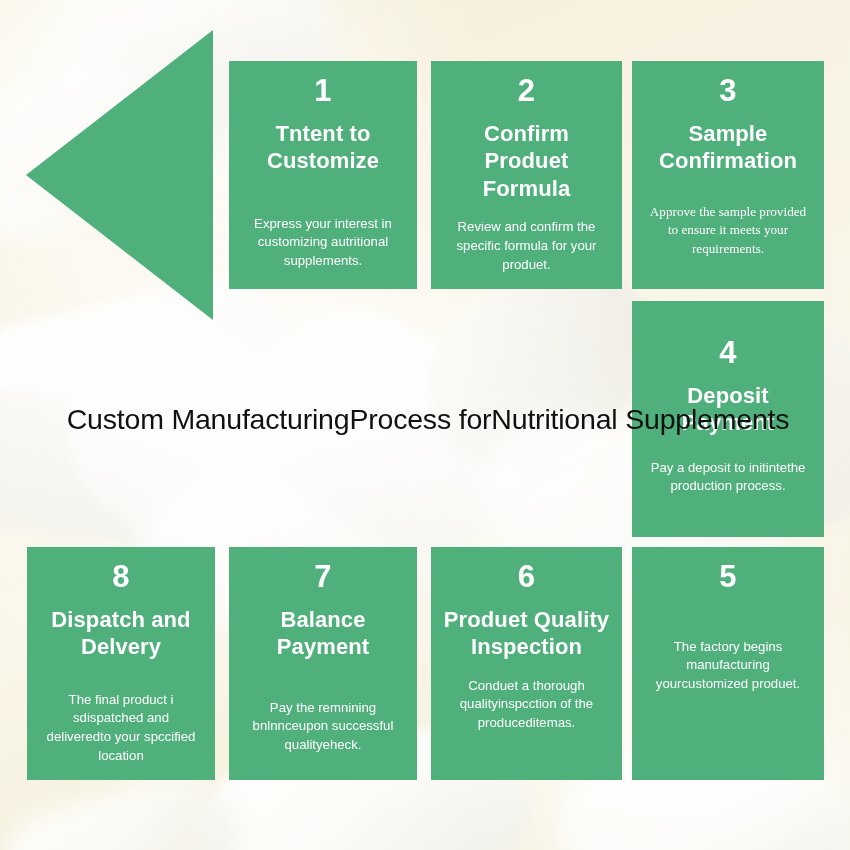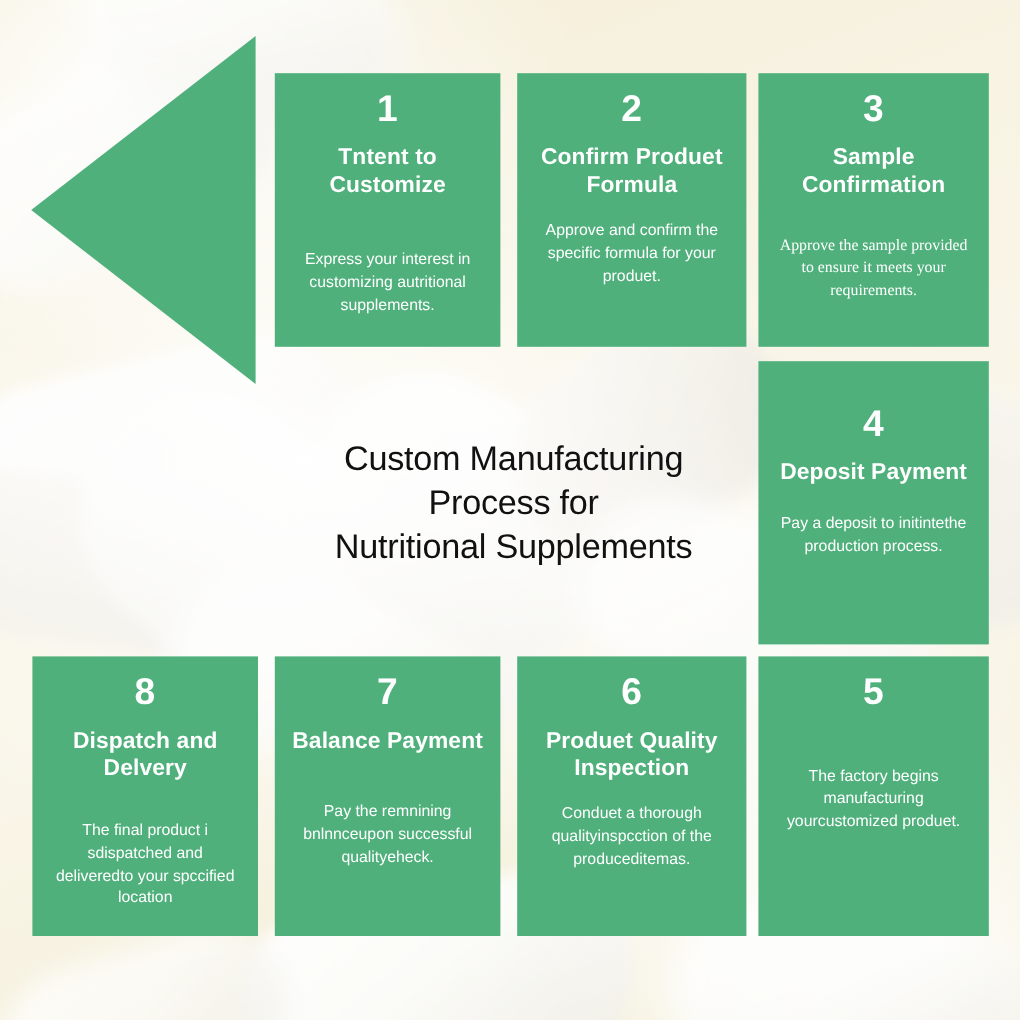--- a/index.html
+++ b/index.html
@@ -82,21 +82,21 @@
   }
   .card-num {
     font-size: 31px;
     font-weight: bold;
     line-height: 1.05;
     color: #ffffff;
     letter-spacing: .5px;
   }
   .card-title {
     margin-top: 12px;
-    font-size: 19px;
+    font-size: 22px;
     font-weight: bold;
     line-height: 1.25;
     color: #ffffff;
     letter-spacing: .1px;
   }
   .card-desc {
     margin-top: 16px;
     font-size: 13.2px;
     font-weight: normal;
     line-height: 1.42;
@@ -126,21 +126,21 @@
   .card.c3 .card-desc { margin-top: 28px; font-family: Liberation Serif, serif; }
 
   
   .center-title {
     position: absolute;
     left: 232px;
     top: 352px;
     width: 392px;
     height: 135px;
     display: flex;
-    flex-direction: column;
+    flex-direction: row;
     justify-content: center;
     align-items: center;
     text-align: center;
     color: #111111;
     font-size: 28.5px;
     font-weight: normal;
     line-height: 1.28;
     letter-spacing: -.2px;
   }
   .center-title .tline { display: block; white-space: nowrap; }
@@ -179,21 +179,21 @@
 
   <div class="card c1">
     <div class="card-num">1</div>
     <div class="card-title">Tntent to Customize</div>
     <div class="card-desc">Express your interest in customizing autritional supplements.</div>
   </div>
 
   <div class="card c2">
     <div class="card-num">2</div>
     <div class="card-title">Confirm Produet Formula</div>
-    <div class="card-desc">Approve and confirm the specific formula for your produet.</div>
+    <div class="card-desc">Review and confirm the specific formula for your produet.</div>
   </div>
 
   <div class="card c3">
     <div class="card-num">3</div>
     <div class="card-title">Sample Confirmation</div>
     <div class="card-desc">Approve the sample provided to ensure it meets your requirements.</div>
   </div>
 
   <div class="card c4">
     <div class="card-num">4</div>

